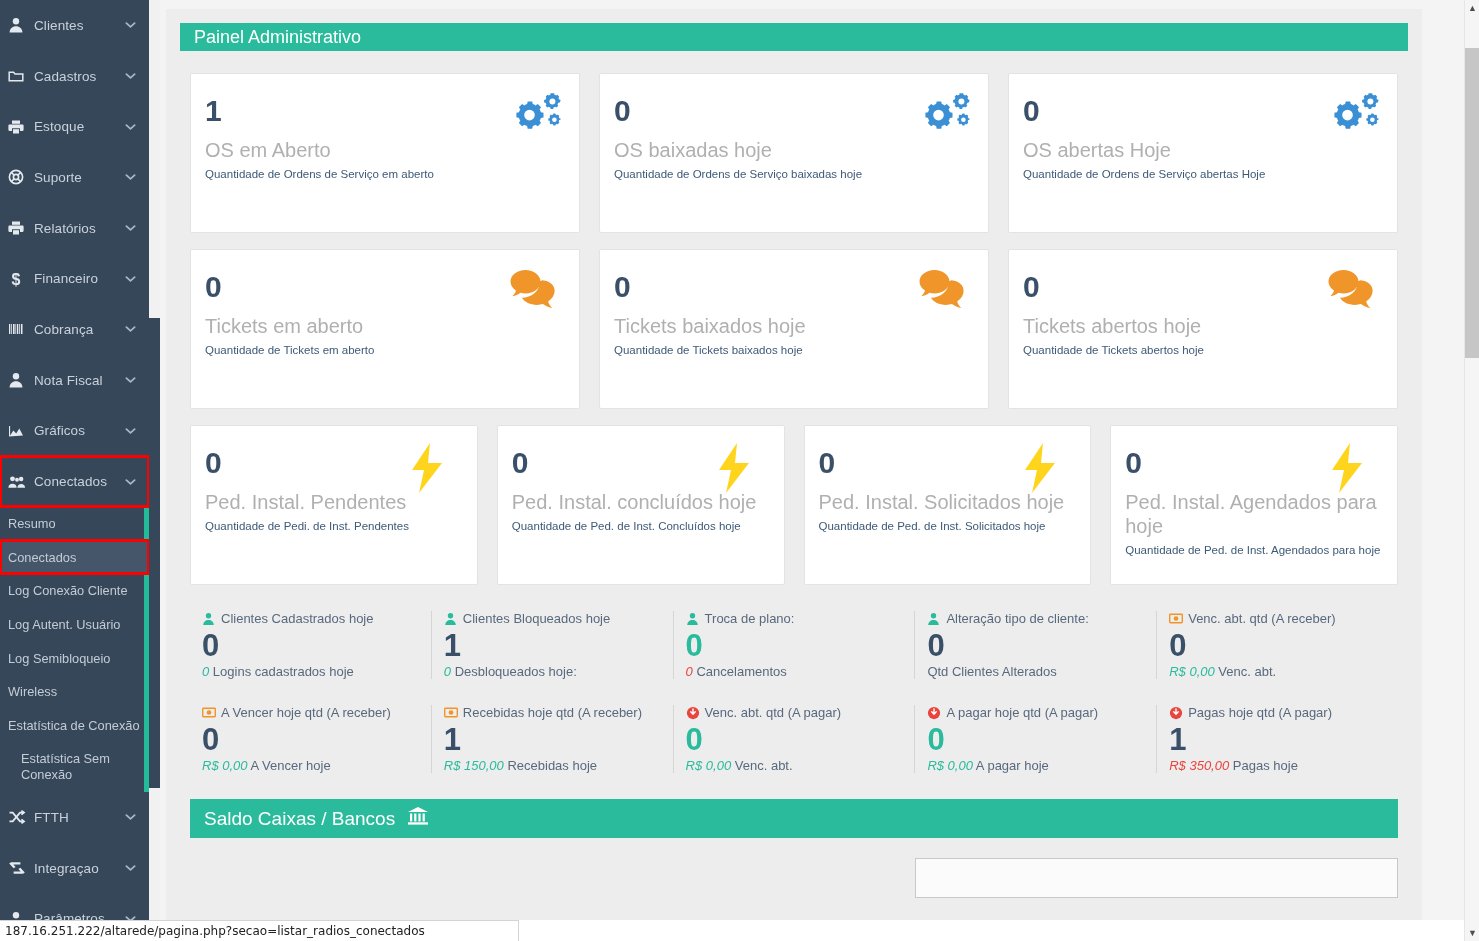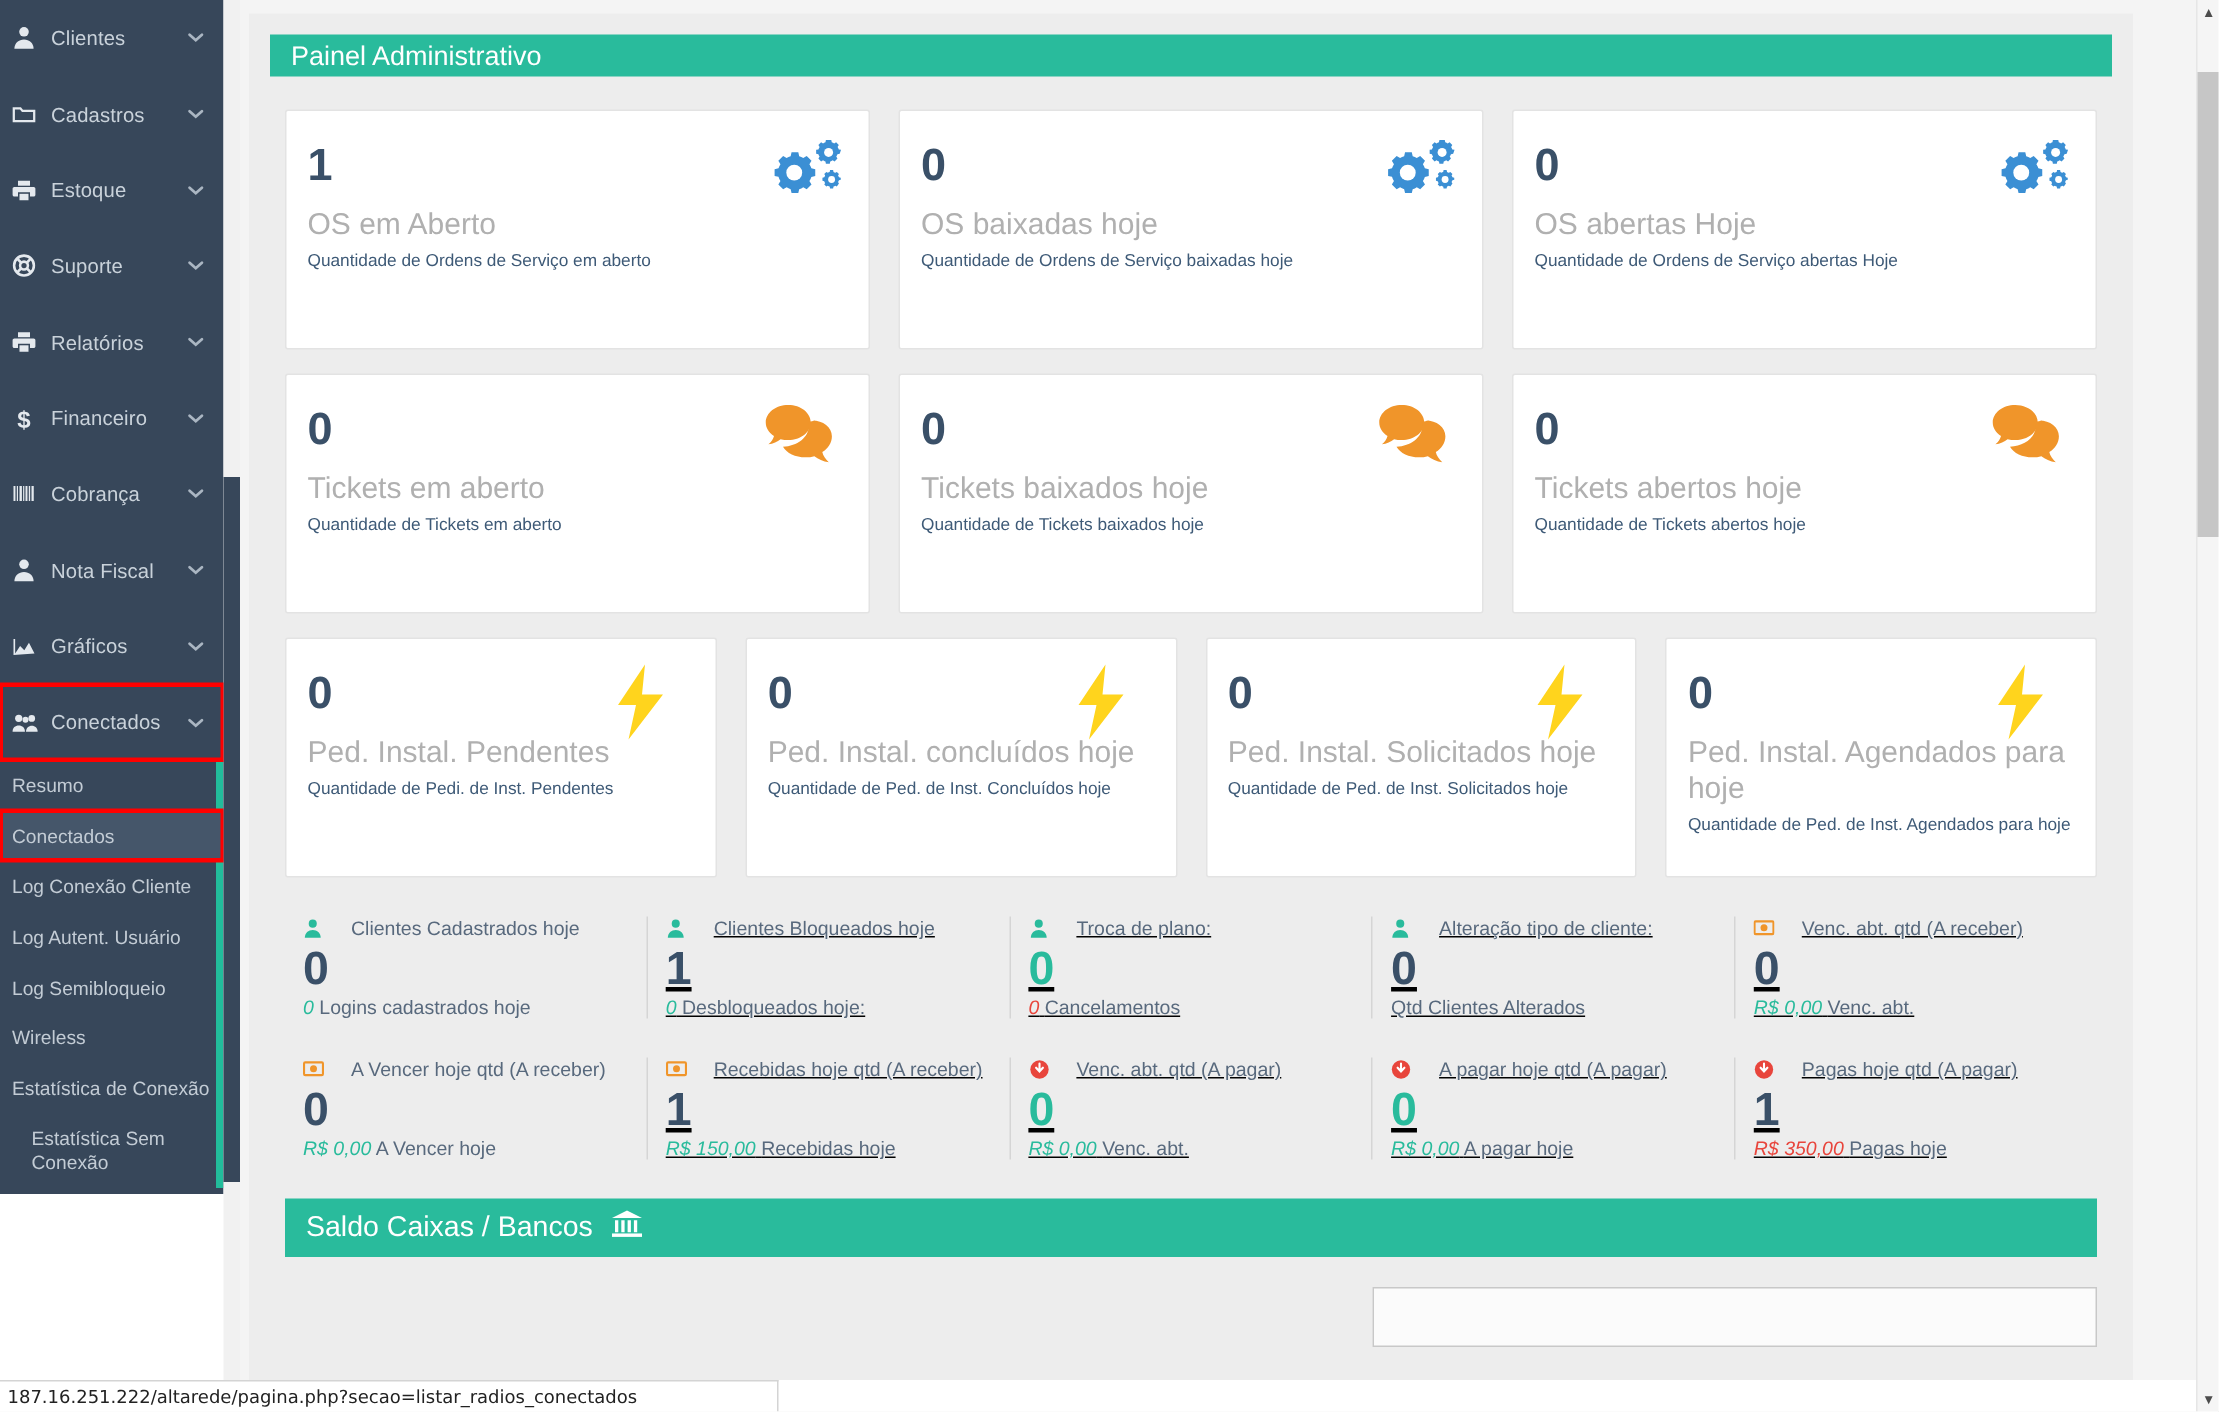--- a/index.html
+++ b/index.html
@@ -7,21 +7,21 @@
     width: 1479px; height: 941px;
     font-family: "Liberation Sans", sans-serif;
     overflow: hidden;
     background: #ffffff;
   }
   #app { position: relative; width: 1479px; height: 941px; }
 
   
   #sidebar {
     position: absolute; left: 0; top: 0;
-    width: 149px; height: 796px;
+    width: 149px; height: 920px;
     background: #37475a;
     overflow: hidden;
   }
   .nav-item {
     position: relative;
     height: 50.7px;
     display: flex; align-items: center;
     padding-left: 8px;
     color: #c9d2da;
     font-size: 13.5px;
@@ -122,24 +122,24 @@
   }
 
   
   .stats-wrap { padding: 10px 24px 0 24px; }
   .stat-row { display: flex; margin-bottom: 26px; }
   .stat {
     flex: 1 1 0; min-width: 0;
     padding-left: 12px; padding-right: 10px;
     position: relative;
   }
-  .stat + .stat { border-left: 1px solid #d5d5d5; text-decoration: underline; }
+  .stat + .stat { border-left: 1px solid #d5d5d5; }
   .stat-head {
     font-size: 13px; color: #58697d;
-    display: flex; align-items: center; gap: 18px;
+    display: flex; align-items: center; gap: 5px;
     white-space: nowrap; margin-bottom: 2px;
   }
   .stat-head .si { display: inline-flex; width: 14px; height: 14px; }
   .stat-val {
     font-size: 31px; font-weight: bold; color: #3a5068;
     line-height: 36px;
   }
   .stat-val.green { color: #29bb9c; }
   .stat-foot { font-size: 13px; color: #58697d; white-space: nowrap; }
   .stat-foot .em { font-style: italic; color: #29bb9c; }

